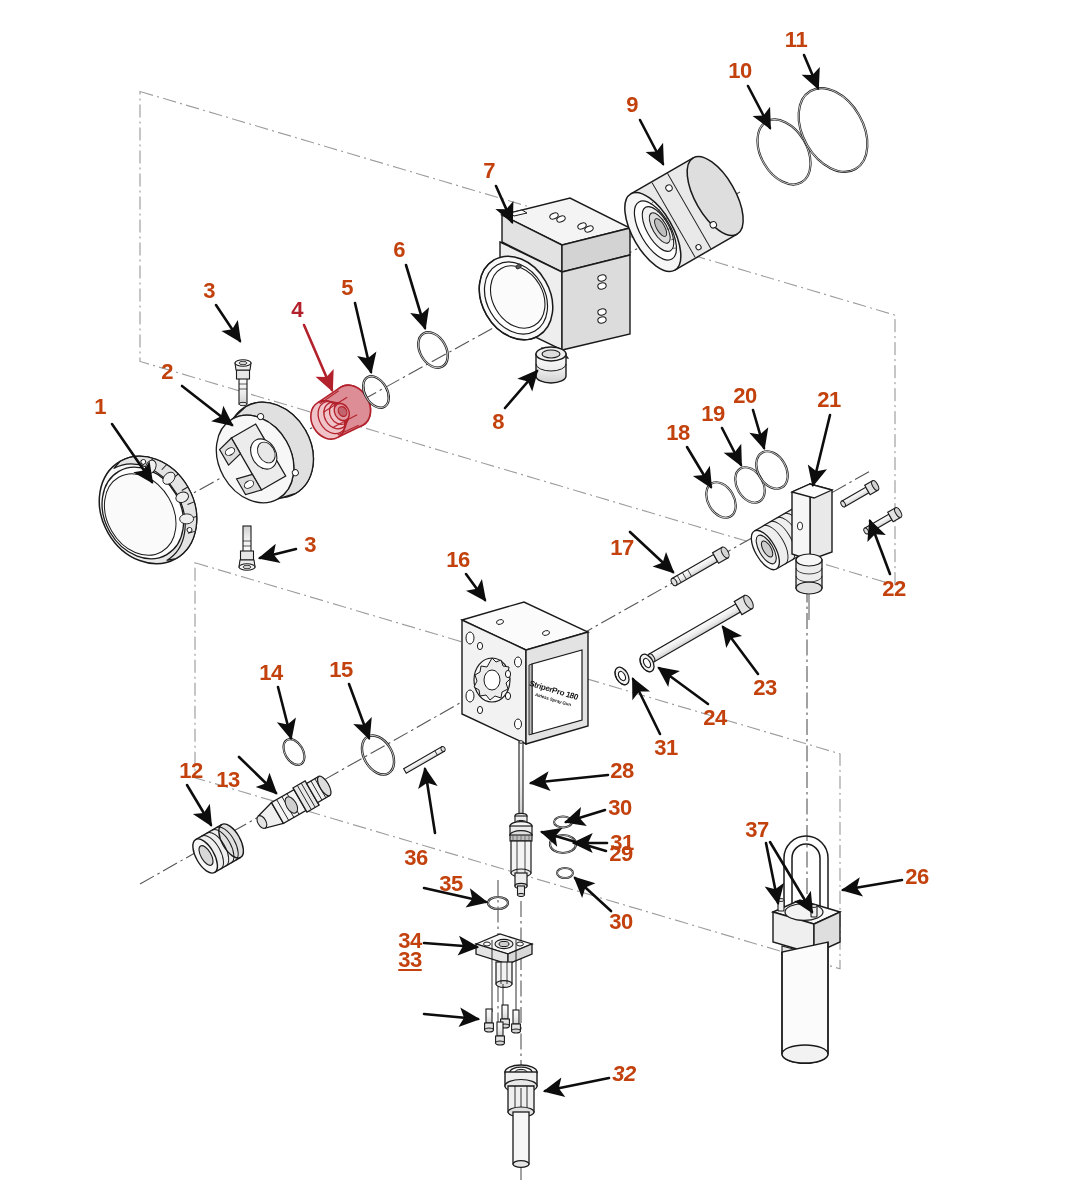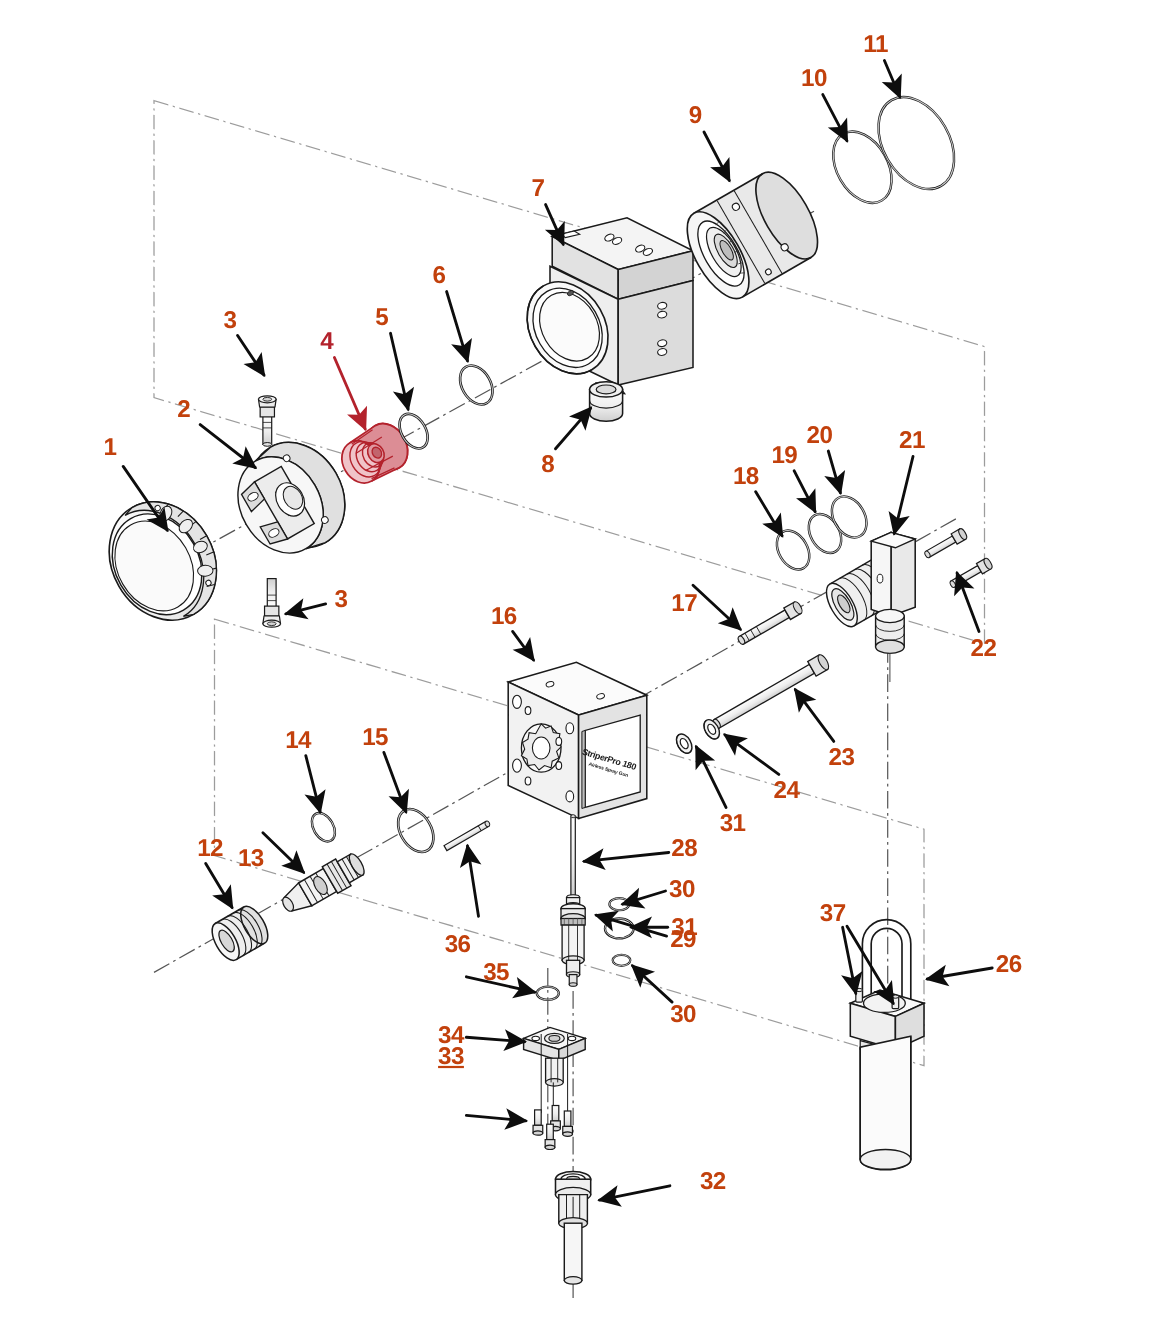--- a/index.html
+++ b/index.html
@@ -707,20 +707,20 @@
       <div class="calloutlabel" style="left: 715px; top: 718px;">24</div>
       <div class="calloutlabel" style="left: 666px; top: 748px;">31</div>
       <div class="calloutlabel" style="left: 622px; top: 771px;">28</div>
       <div class="calloutlabel" style="left: 621px; top: 854px;">29</div>
       <div class="calloutlabel" style="left: 620px; top: 808px;">30</div>
       <div class="calloutlabel" style="left: 622px; top: 843px;">31</div>
       <div class="calloutlabel" style="left: 621px; top: 922px;">30</div>
       <div class="calloutlabel" style="left: 410px; top: 884px; margin-left: 41px;">35</div>
       <div class="calloutlabel" style="left: 410px; top: 941px;">34</div>
       <div class="calloutlabel" style="left: 410px; top: 960px; text-decoration: underline;">33</div>
-      <div class="calloutlabel" style="left: 648px; top: 1074px;">32</div>
+      <div class="calloutlabel" style="left: 624px; top: 1074px; font-style: italic;">32</div>
       <div class="calloutlabel" style="left: 416px; top: 847px; margin-top: 11px;">36</div>
       <div class="calloutlabel" style="left: 310px; top: 545px;">3</div>
       <div class="calloutlabel" style="left: 917px; top: 877px;">26</div>
       <div class="calloutlabel" style="left: 757px; top: 830px;">37</div>
     </div>
 
 </div>
 
 </body></html>

